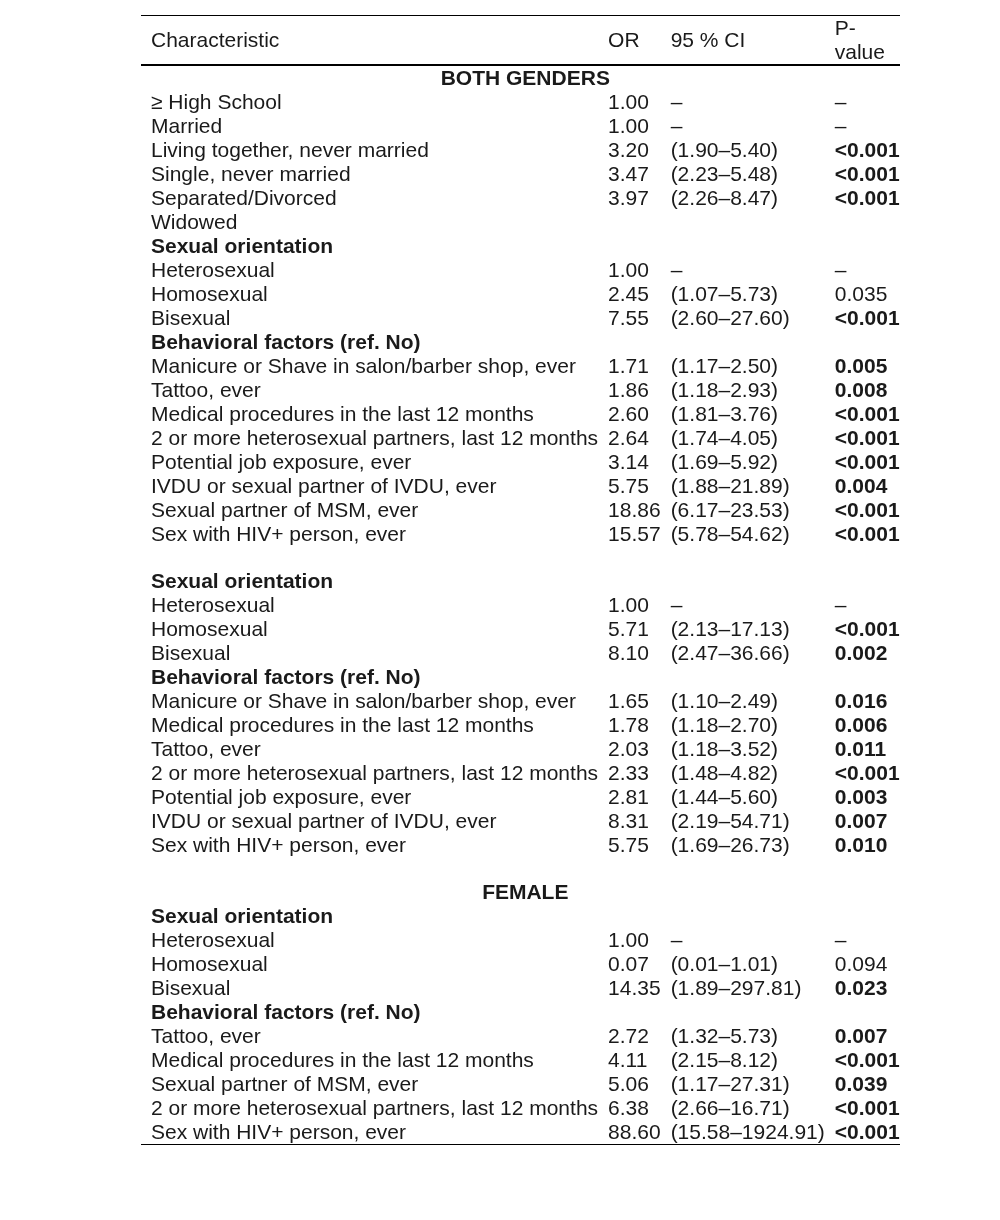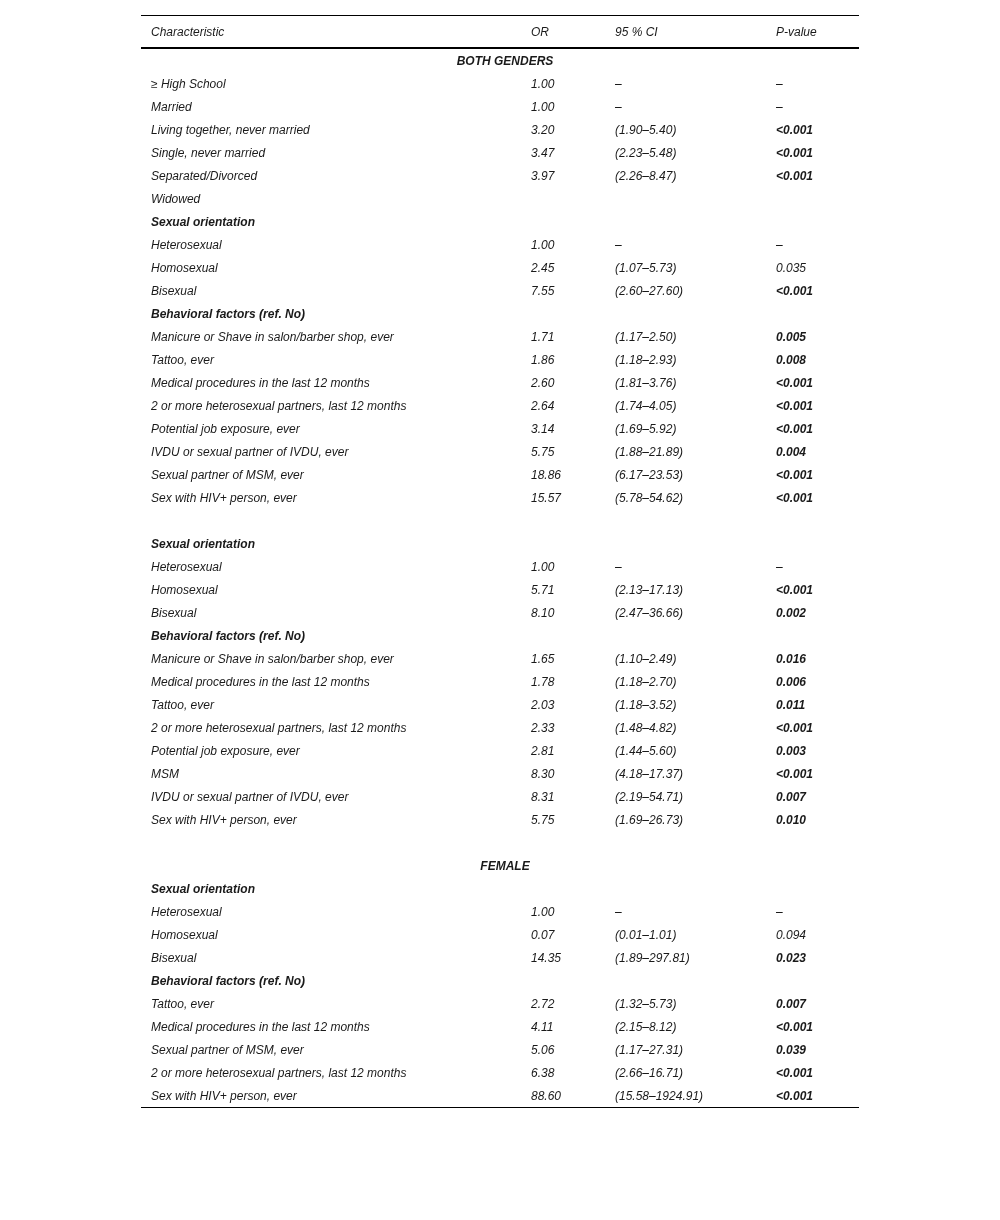--- a/index.html
+++ b/index.html
@@ -1,18 +1,18 @@
 <!DOCTYPE html>
 <html><head>
 <meta charset="utf-8">
 <style>
   html, body { margin: 0; padding: 0; background: #ffffff; }
   body { width: 1000px; height: 1220px; position: relative; font-family: "Liberation Sans", sans-serif; color: #1a1a1a; }
   .table-wrap { position: absolute; left: 141px; top: 15px; width: 718px; }
-  table { width: 100%; border-collapse: collapse; font-size: 12px; font-style: italic; }
+  table { width: 100%; border-collapse: collapse; font-size: 21px; }
   thead tr { border-top: 1px solid #000; border-bottom: 2px solid #000; }
   thead th { font-weight: normal; text-align: left; height: 31px; padding: 0 0 0 10px; vertical-align: middle; }
   tbody tr:last-child { border-bottom: 1px solid #000; }
   tbody td { height: 23px; padding: 0 0 0 10px; vertical-align: middle; white-space: nowrap; }
   col.c1 { width: 380px; } col.c2 { width: 84px; } col.c3 { width: 161px; } col.c4 { width: 93px; }
   .group td { font-weight: bold; text-align: center; }
   .subgroup td { font-weight: bold; }
   .spacer td { height: 23px; }
   .bold { font-weight: bold; }
 </style>
@@ -198,26 +198,20 @@
           <td>(1.48–4.82)</td>
           <td class="bold">&lt;0.001</td>
         </tr>
         <tr class="datarow">
           <td>Potential job exposure, ever</td>
           <td>2.81</td>
           <td>(1.44–5.60)</td>
           <td class="bold">0.003</td>
         </tr>
         <tr class="datarow">
-          <td>MSM</td>
-          <td>8.30</td>
-          <td>(4.18–17.37)</td>
-          <td class="bold">&lt;0.001</td>
-        </tr>
-        <tr class="datarow">
           <td>IVDU or sexual partner of IVDU, ever</td>
           <td>8.31</td>
           <td>(2.19–54.71)</td>
           <td class="bold">0.007</td>
         </tr>
         <tr class="datarow">
           <td>Sex with HIV+ person, ever</td>
           <td>5.75</td>
           <td>(1.69–26.73)</td>
           <td class="bold">0.010</td>

